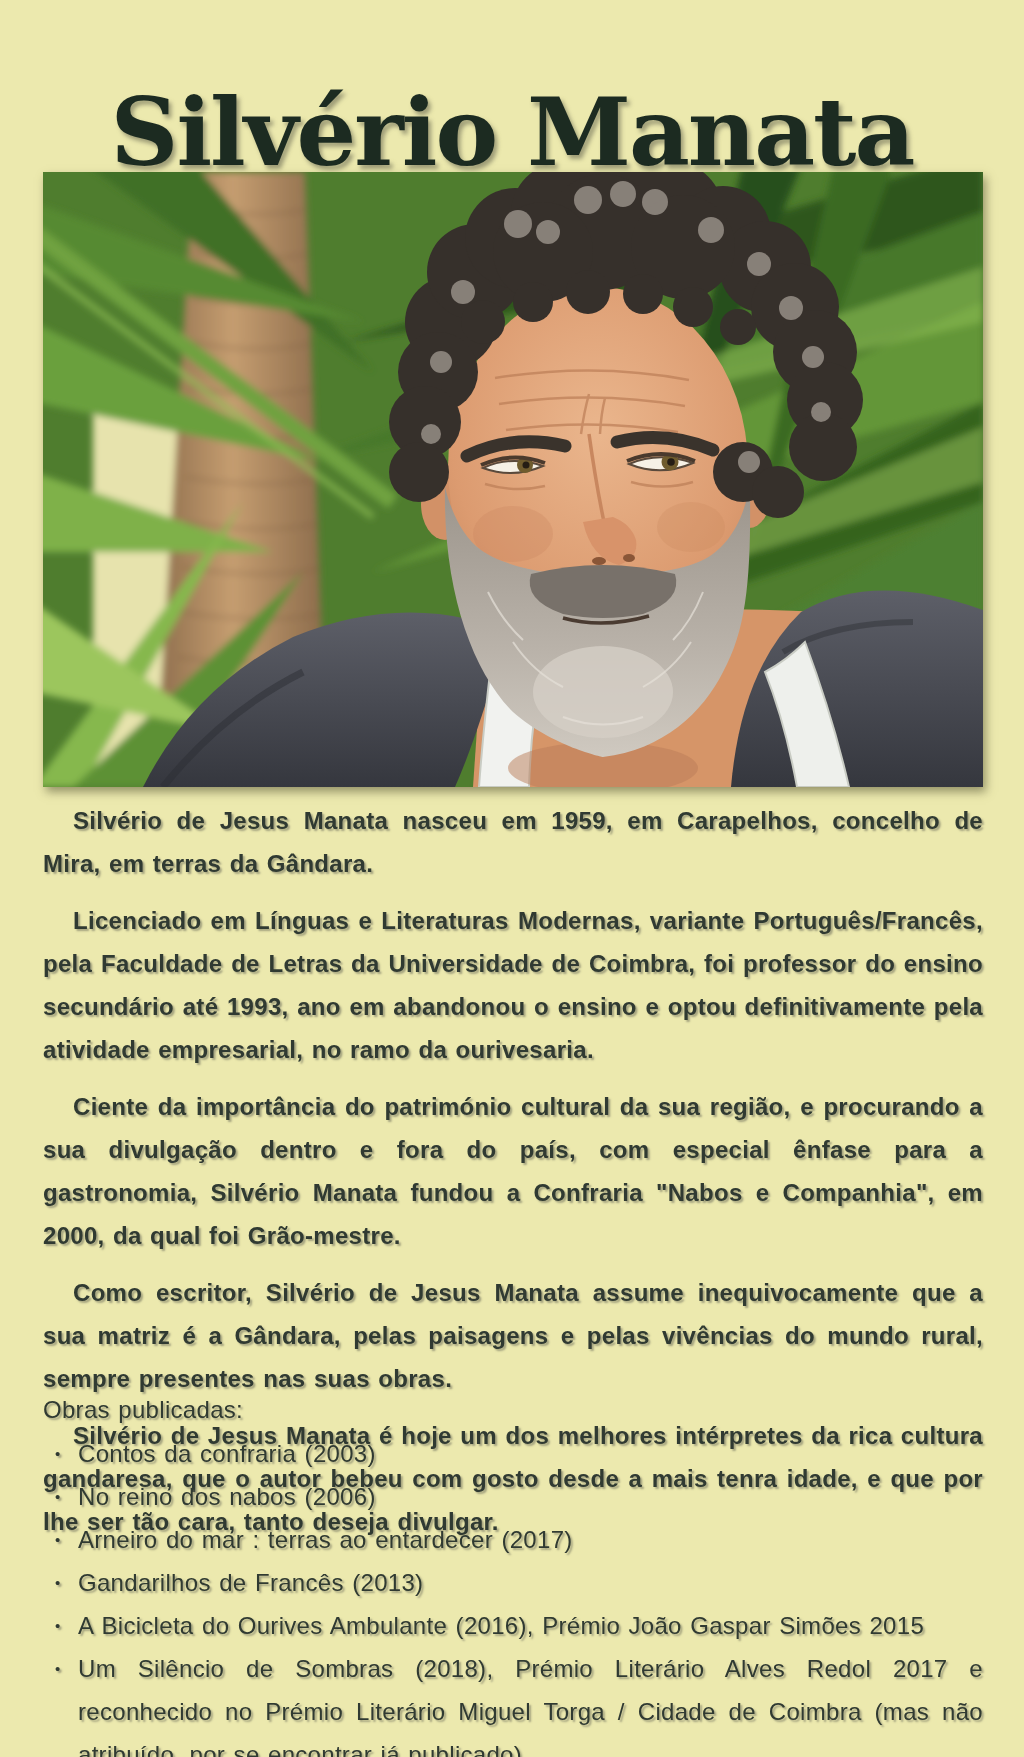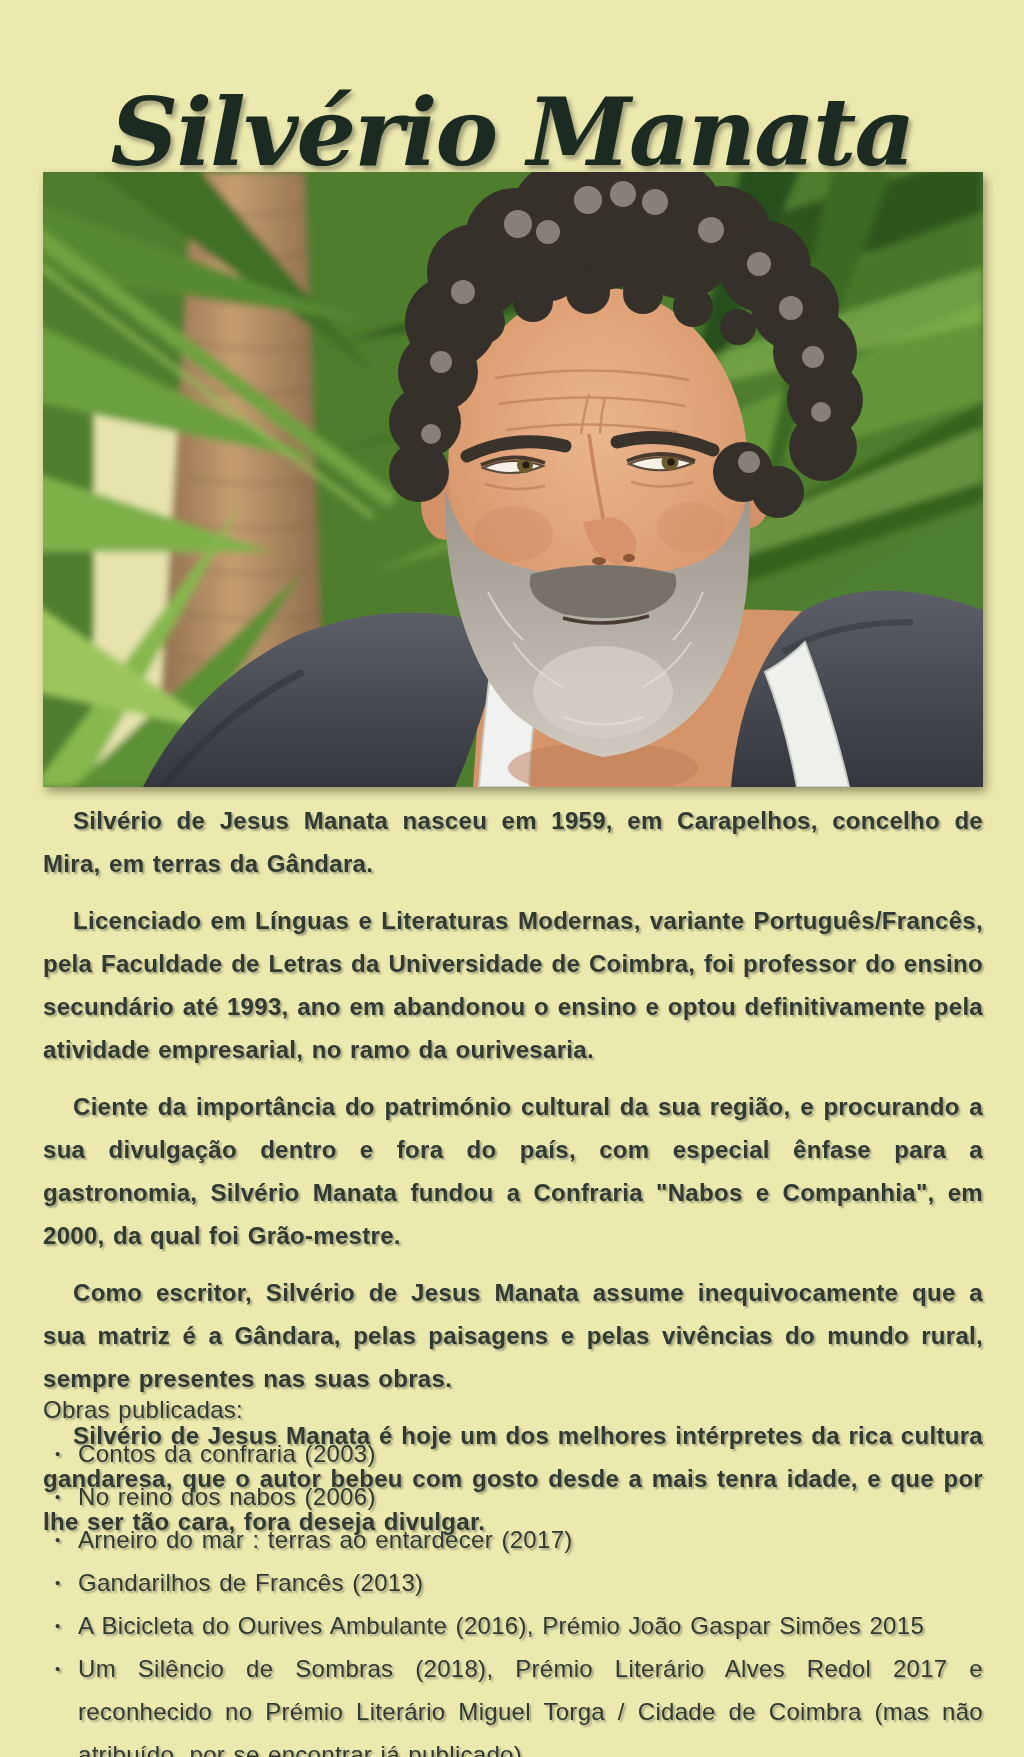--- a/index.html
+++ b/index.html
@@ -1,19 +1,19 @@
 <!DOCTYPE html>
 <html><head>
 <meta charset="utf-8">
 <style>
   html,body{margin:0;padding:0;background:#ece9ae;}
   .page{position:relative;width:1024px;height:1757px;background:#ece9ae;overflow:hidden;
         font-family:"Liberation Sans",sans-serif;color:#303a32;}
   .title{position:absolute;top:6px;left:0;width:100%;text-align:center;
-         font-family:"DejaVu Serif",serif;font-style:italic;font-weight:bold;
+         font-family:"DejaVu Serif",serif;font-weight:bold;
          font-size:94px;line-height:1.35;color:#1c2b21;letter-spacing:-2px;
          text-shadow:3px 4px 4px rgba(95,95,75,0.55);}
   .photo{position:absolute;left:43px;top:172px;width:940px;height:615px;
          box-shadow:3px 5px 9px rgba(80,80,50,0.55);overflow:hidden;background:#4f7d2e;}
   .photo svg{display:block;width:100%;height:100%;}
   .bio{position:absolute;left:43px;top:799px;width:940px;font-size:24px;line-height:43px;
        text-align:justify;letter-spacing:.3px;word-spacing:1.5px;
        text-shadow:2px 2px 2px rgba(115,115,95,0.6);font-weight:bold;}
   .bio p{margin:0 0 14px 0;text-indent:30px;}
   .works{position:absolute;left:43px;top:1388px;width:940px;font-size:24px;line-height:43px;
@@ -198,21 +198,21 @@
           <circle cx="580" cy="22" r="13"></circle>
       </g>
     </svg>
   </div>
 
   <div class="bio">
     <p>Silvério de Jesus Manata nasceu em 1959, em Carapelhos, concelho de Mira, em terras da Gândara.</p>
     <p>Licenciado em Línguas e Literaturas Modernas, variante Português/Francês, pela Faculdade de Letras da Universidade de Coimbra, foi professor do ensino secundário até 1993, ano em abandonou o ensino e optou definitivamente pela atividade empresarial, no ramo da ourivesaria.</p>
     <p>Ciente da importância do património cultural da sua região, e procurando a sua divulgação dentro e fora do país, com especial ênfase para a gastronomia, Silvério Manata fundou a Confraria "Nabos e Companhia", em 2000, da qual foi Grão-mestre.</p>
     <p>Como escritor, Silvério de Jesus Manata assume inequivocamente que a sua matriz é a Gândara, pelas paisagens e pelas vivências do mundo rural, sempre presentes nas suas obras.</p>
-    <p>Silvério de Jesus Manata é hoje um dos melhores intérpretes da rica cultura gandaresa, que o autor bebeu com gosto desde a mais tenra idade, e que por lhe ser tão cara, fora deseja divulgar.</p>
+    <p>Silvério de Jesus Manata é hoje um dos melhores intérpretes da rica cultura gandaresa, que o autor bebeu com gosto desde a mais tenra idade, e que por lhe ser tão cara, tanto deseja divulgar.</p>
   </div>
 
   <div class="works">
     <div class="works-heading">Obras publicadas:</div>
     <ul>
       <li>
         <span class="bullet">•</span>
         <span class="work-title">Contos da confraria</span><span> (2003)</span>
       </li>
       <li>

